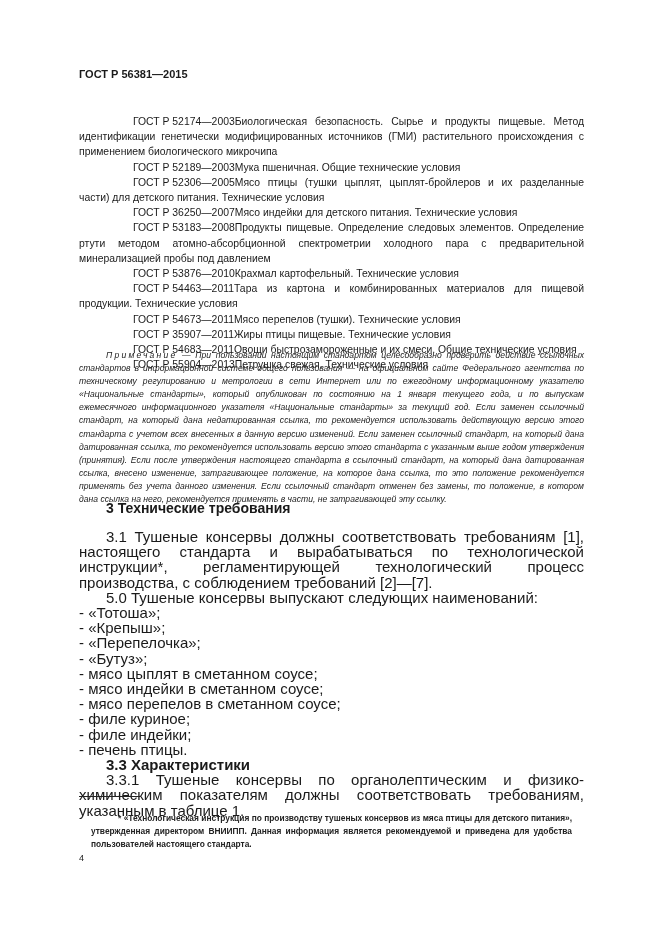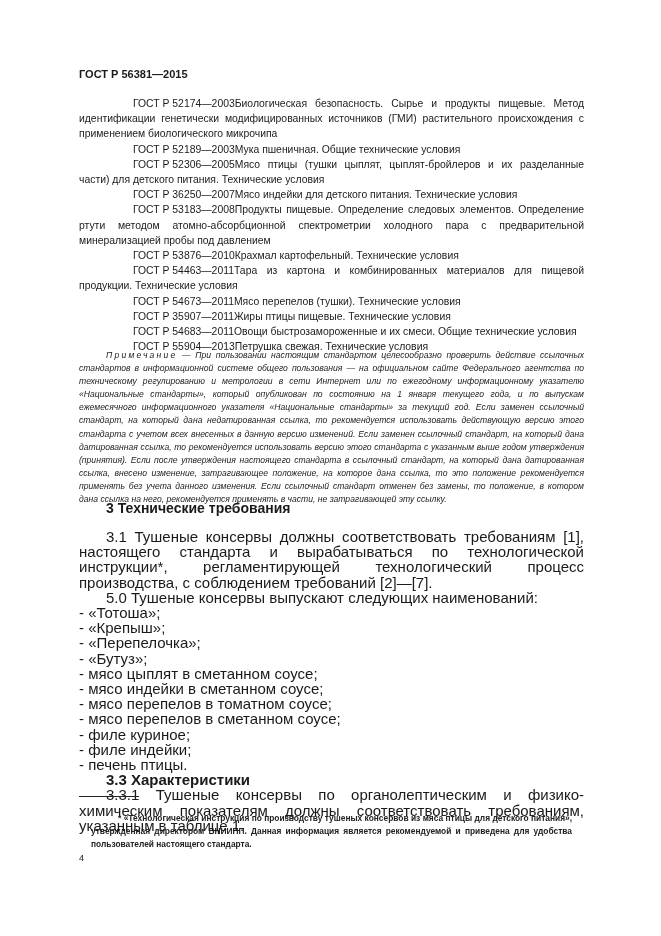--- a/index.html
+++ b/index.html
@@ -1,20 +1,20 @@
 <!DOCTYPE html>
 <html><head>
 <meta charset="utf-8">
 <style>
   html, body { margin: 0; padding: 0; background: #ffffff; }
   body { width: 661px; height: 936px; position: relative; overflow: hidden;
          font-family: "Liberation Sans", sans-serif; color: #1a1a1a; }
   .page { position: absolute; left: 79px; top: 0; width: 505px; }
   .hdr { position: absolute; top: 68px; left: 0; font-size: 11px; font-weight: bold; }
-  .refs { position: absolute; top: 96px; left: 0; width: 505px; font-size: 10.4px; line-height: 15.2px; }
+  .refs { position: absolute; top: 114px; left: 0; width: 505px; font-size: 10.4px; line-height: 15.2px; }
   .ref { text-align: justify; text-indent: 27px; margin: 0; }
   .ref .code { display: inline-block; min-width: 118px; }
   .note { position: absolute; top: 349px; left: 0; width: 505px; font-size: 8.6px; line-height: 13.1px; text-align: justify; color: #222; font-style: italic; }
   .note p { margin: 0; text-indent: 27px; }
   .note .ltr { letter-spacing: 2.2px; }
   .h3 { position: absolute; top: 500px; left: 27px; font-size: 14px; font-weight: bold; }
   .body { position: absolute; top: 529px; left: 0; width: 505px; font-size: 15px; line-height: 15.2px; }
   .body p { margin: 0; text-align: justify; }
   .ind { text-indent: 27px; }
   .li { text-indent: 0; }
@@ -52,21 +52,20 @@
 
   <div class="body">
     <p class="ind">3.1  Тушеные консервы должны соответствовать требованиям [1], настоящего стандарта и вырабатываться по технологической инструкции*, регламентирующей технологический процесс производства, с соблюдением требований [2]—[7].</p>
     <p class="ind">5.0  Тушеные консервы выпускают следующих наименований:</p>
     <p class="li">- «Тотоша»;</p>
     <p class="li">- «Крепыш»;</p>
     <p class="li">- «Перепелочка»;</p>
     <p class="li">- «Бутуз»;</p>
     <p class="li">- мясо цыплят в сметанном соусе;</p>
     <p class="li">- мясо индейки в сметанном соусе;</p>
-    <p class="li">- мясо перепелов в томатном соусе;</p>
     <p class="li">- мясо перепелов в сметанном соусе;</p>
     <p class="li">- филе куриное;</p>
     <p class="li">- филе индейки;</p>
     <p class="li">- печень птицы.</p>
     <p class="sub">3.3  Характеристики</p>
     <p class="ind">3.3.1  Тушеные консервы по органолептическим и физико-химическим показателям должны соответствовать требованиям, указанным в таблице 1.</p>
   </div>
 
   <div class="fnline"></div>
   <div class="footnote">

